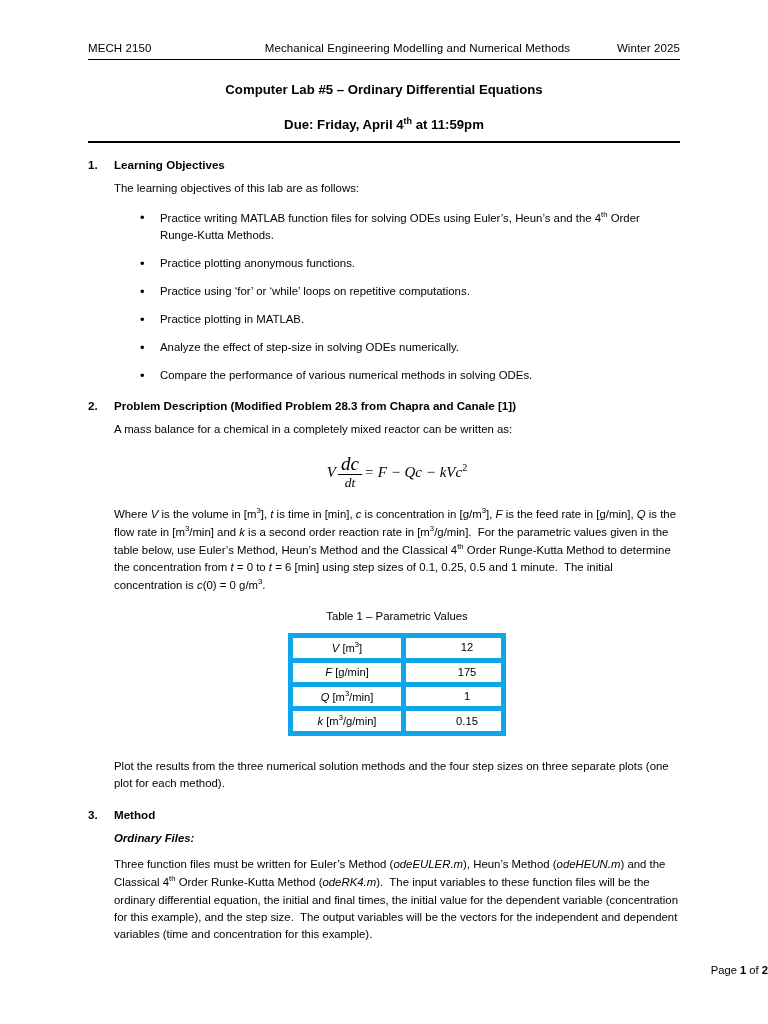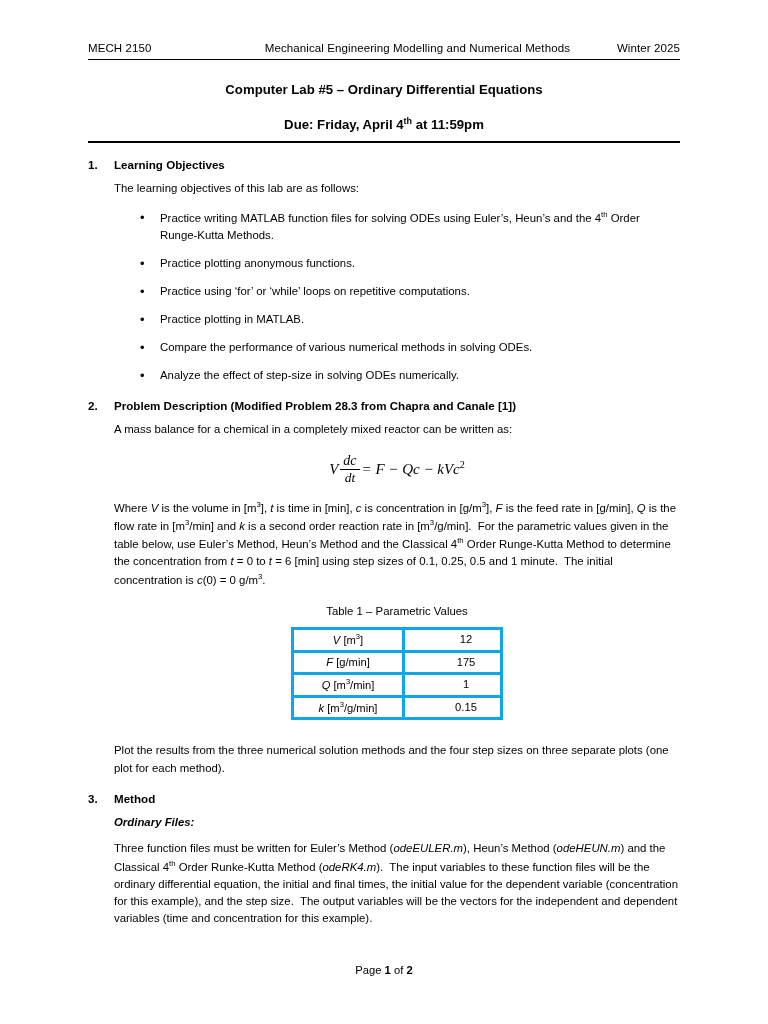--- a/index.html
+++ b/index.html
@@ -101,21 +101,21 @@
     text-align: center;
     margin: 0 2px;
     position: relative;
     top: -1px;
   }
   .frac .top {
     display: block;
     padding: 0 3px 0 3px;
     border-bottom: 1.1px solid #000;
     font-style: italic;
-    font-size: 14px;
+    font-size: 19px;
     line-height: 1.15;
   }
   .frac .bot {
     display: block;
     font-style: italic;
     font-size: 13.5px;
     line-height: 1.2;
   }
   i.var { font-style: italic; }
   sup, sub { font-size: 0.68em; }
@@ -127,21 +127,21 @@
     font-size: 11.4px;
     margin-top: 14px;
   }
   table.params {
     border-collapse: collapse;
     margin: 7px auto 0 auto;
     font-family: "Liberation Sans", sans-serif;
     font-size: 11.2px;
   }
   table.params td {
-    border: 3px solid #0ea5e9;
+    border: 5px solid #0ea5e9;
     padding: 1px 8px;
     height: 16px;
   }
   table.params td.label {
     text-align: center;
     min-width: 92px;
   }
   table.params td.value {
     text-align: center;
     min-width: 52px;
@@ -153,21 +153,21 @@
     font-weight: bold;
     font-family: "Liberation Sans", sans-serif;
   }
 
   
   .footer {
     position: absolute;
     left: 0;
     right: 0;
     bottom: 48px;
-    text-align: center;
+    text-align: right;
     font-family: "Liberation Sans", sans-serif;
     font-size: 11.2px;
   }
   .footer b { font-weight: bold; }
 </style>
 </head>
 <body>
 
 <div class="page">
 
@@ -192,22 +192,22 @@
     </div>
     <div class="body-indent">
       <div class="para">The learning objectives of this lab are as follows:</div>
       <ul class="bullets">
         <li>
           Practice writing MATLAB function files for solving ODEs using Euler’s, Heun’s and the 4<sup>th</sup> Order Runge-Kutta Methods.
         </li>
         <li>Practice plotting anonymous functions.</li>
         <li>Practice using ‘for’ or ‘while’ loops on repetitive computations.</li>
         <li>Practice plotting in MATLAB.</li>
+        <li>Analyze the effect of step-size in solving ODEs numerically.</li>
         <li>Compare the performance of various numerical methods in solving ODEs.</li>
-        <li>Analyze the effect of step-size in solving ODEs numerically.</li>
       </ul>
     </div>
   </div>
 
   <div class="section">
     <div class="section-head">
       <span class="num">2.</span>
       <span>Problem Description (Modified Problem 28.3 from Chapra and Canale [1])</span>
     </div>
     <div class="body-indent">

